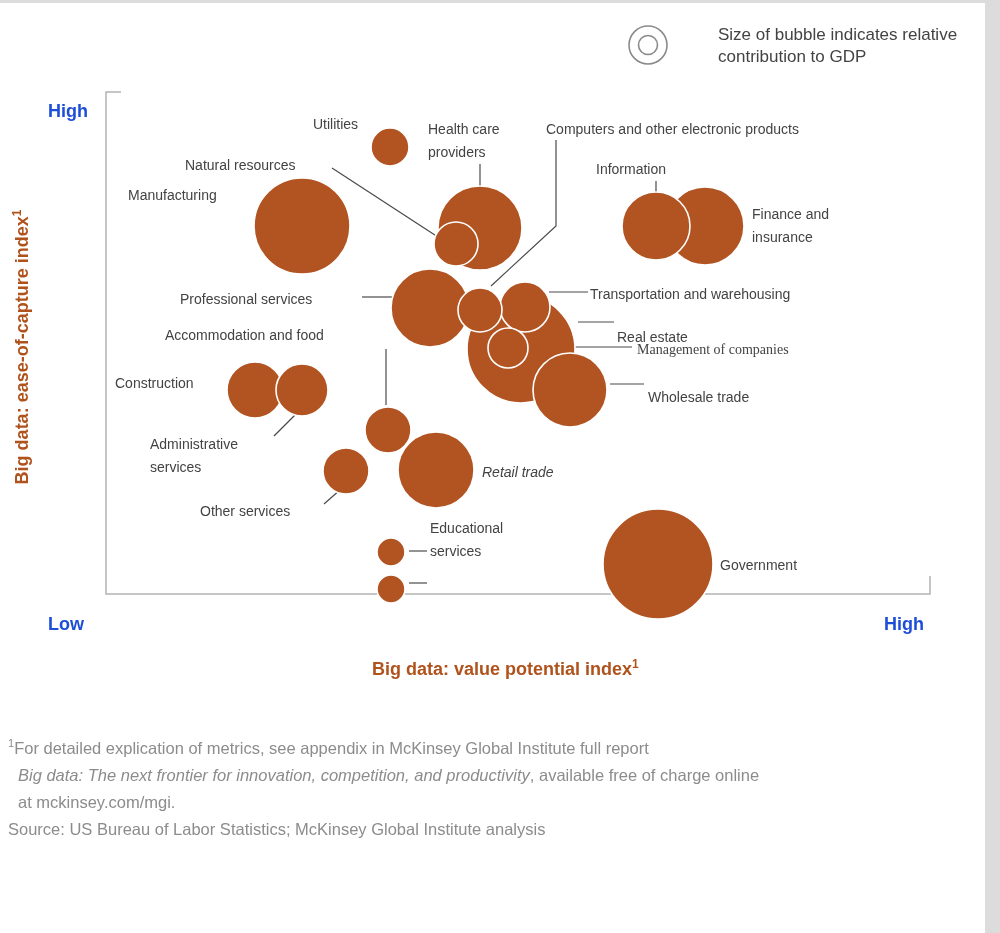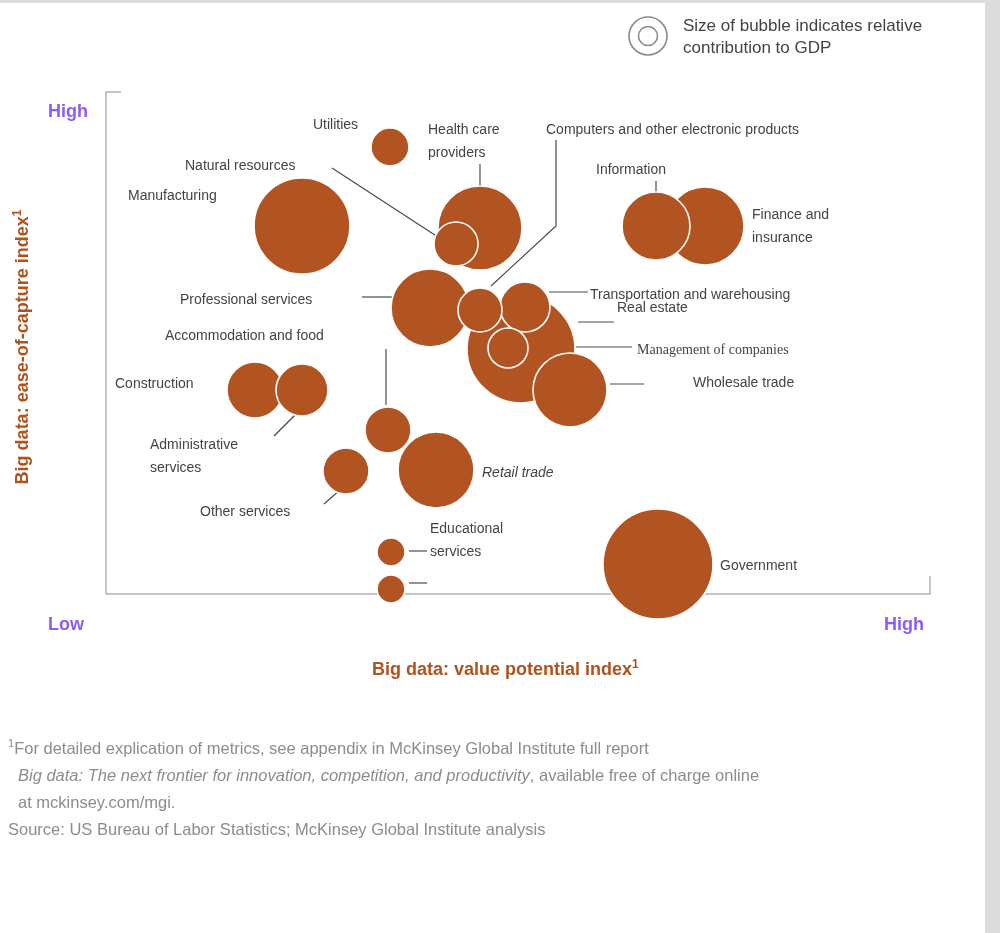--- a/index.html
+++ b/index.html
@@ -3,27 +3,27 @@
 <meta charset="utf-8">
 <style>
   * { margin:0; padding:0; box-sizing:border-box; }
   html,body { background:#ffffff; }
   body { font-family:"Liberation Sans", sans-serif; }
   .canvas { position:relative; width:1000px; height:933px; background:#fff; overflow:hidden; }
 
   .top-edge  { position:absolute; left:0; top:0; width:1000px; height:3px; background:var(--edge,#dcdcdc); }
   .right-edge{ position:absolute; left:985px; top:0; width:15px; height:933px; background:var(--edge,#e2e2e2); }
 
-  .legend { position:absolute; left:627px; top:15px; display:flex; }
+  .legend { position:absolute; left:627px; top:24px; display:flex;gap:35px; }
   .legend-icon { flex:0 0 auto; }
   .legend-text { margin-left:14px; font-size:17px; line-height:22px; color:var(--label,#4a4a4a); }
 
   #chart-svg { position:absolute; left:0; top:0; }
 
-  .axis-end { position:absolute; font-size:18px; font-weight:bold; color:#8b5cf6; }
+  .axis-end { position:absolute; font-size:18px; font-weight:bold; color:#1d4ed8; }
   .axis-end.y-high { left:48px; top:101px; }
   .axis-end.y-low  { left:48px; top:614px; }
   .axis-end.x-high { left:884px; top:614px; }
 
   .y-title { position:absolute; left:21px; top:347px; transform:translate(-50%,-50%) rotate(-90deg);
              white-space:nowrap; font-size:18px; font-weight:bold; color:var(--title,#b0521c); }
   .x-title { position:absolute; left:372px; top:657px; white-space:nowrap;
              font-size:18px; font-weight:bold; color:var(--title,#b0521c); }
   .y-title sup, .x-title sup { font-size:12px; }
 
@@ -119,27 +119,27 @@
       <div class="bubble-label" style="left: 752px; top: 203px;">
         <div>Finance and</div>
         <div>insurance</div>
       </div>
       <div class="bubble-label" style="left: 180px; top: 288px;">
         <div>Professional services</div>
       </div>
       <div class="bubble-label" style="left: 590px; top: 283px;">
         <div>Transportation and warehousing</div>
       </div>
-      <div class="bubble-label" style="left: 617px; top: 296px;">
+      <div class="bubble-label" style="left: 617px; top: 326px;">
         <div>Real estate</div>
       </div>
       <div class="bubble-label" style="left: 637px; top: 338px; font-family: Liberation Serif, serif;">
         <div>Management of companies</div>
       </div>
-      <div class="bubble-label" style="left: 648px; top: 371px; margin-left: 45px;">
+      <div class="bubble-label" style="left: 648px; top: 386px;">
         <div>Wholesale trade</div>
       </div>
       <div class="bubble-label" style="left: 165px; top: 324px;">
         <div>Accommodation and food</div>
       </div>
       <div class="bubble-label" style="left: 115px; top: 372px;">
         <div>Construction</div>
       </div>
       <div class="bubble-label" style="left: 150px; top: 433px;">
         <div>Administrative</div>

